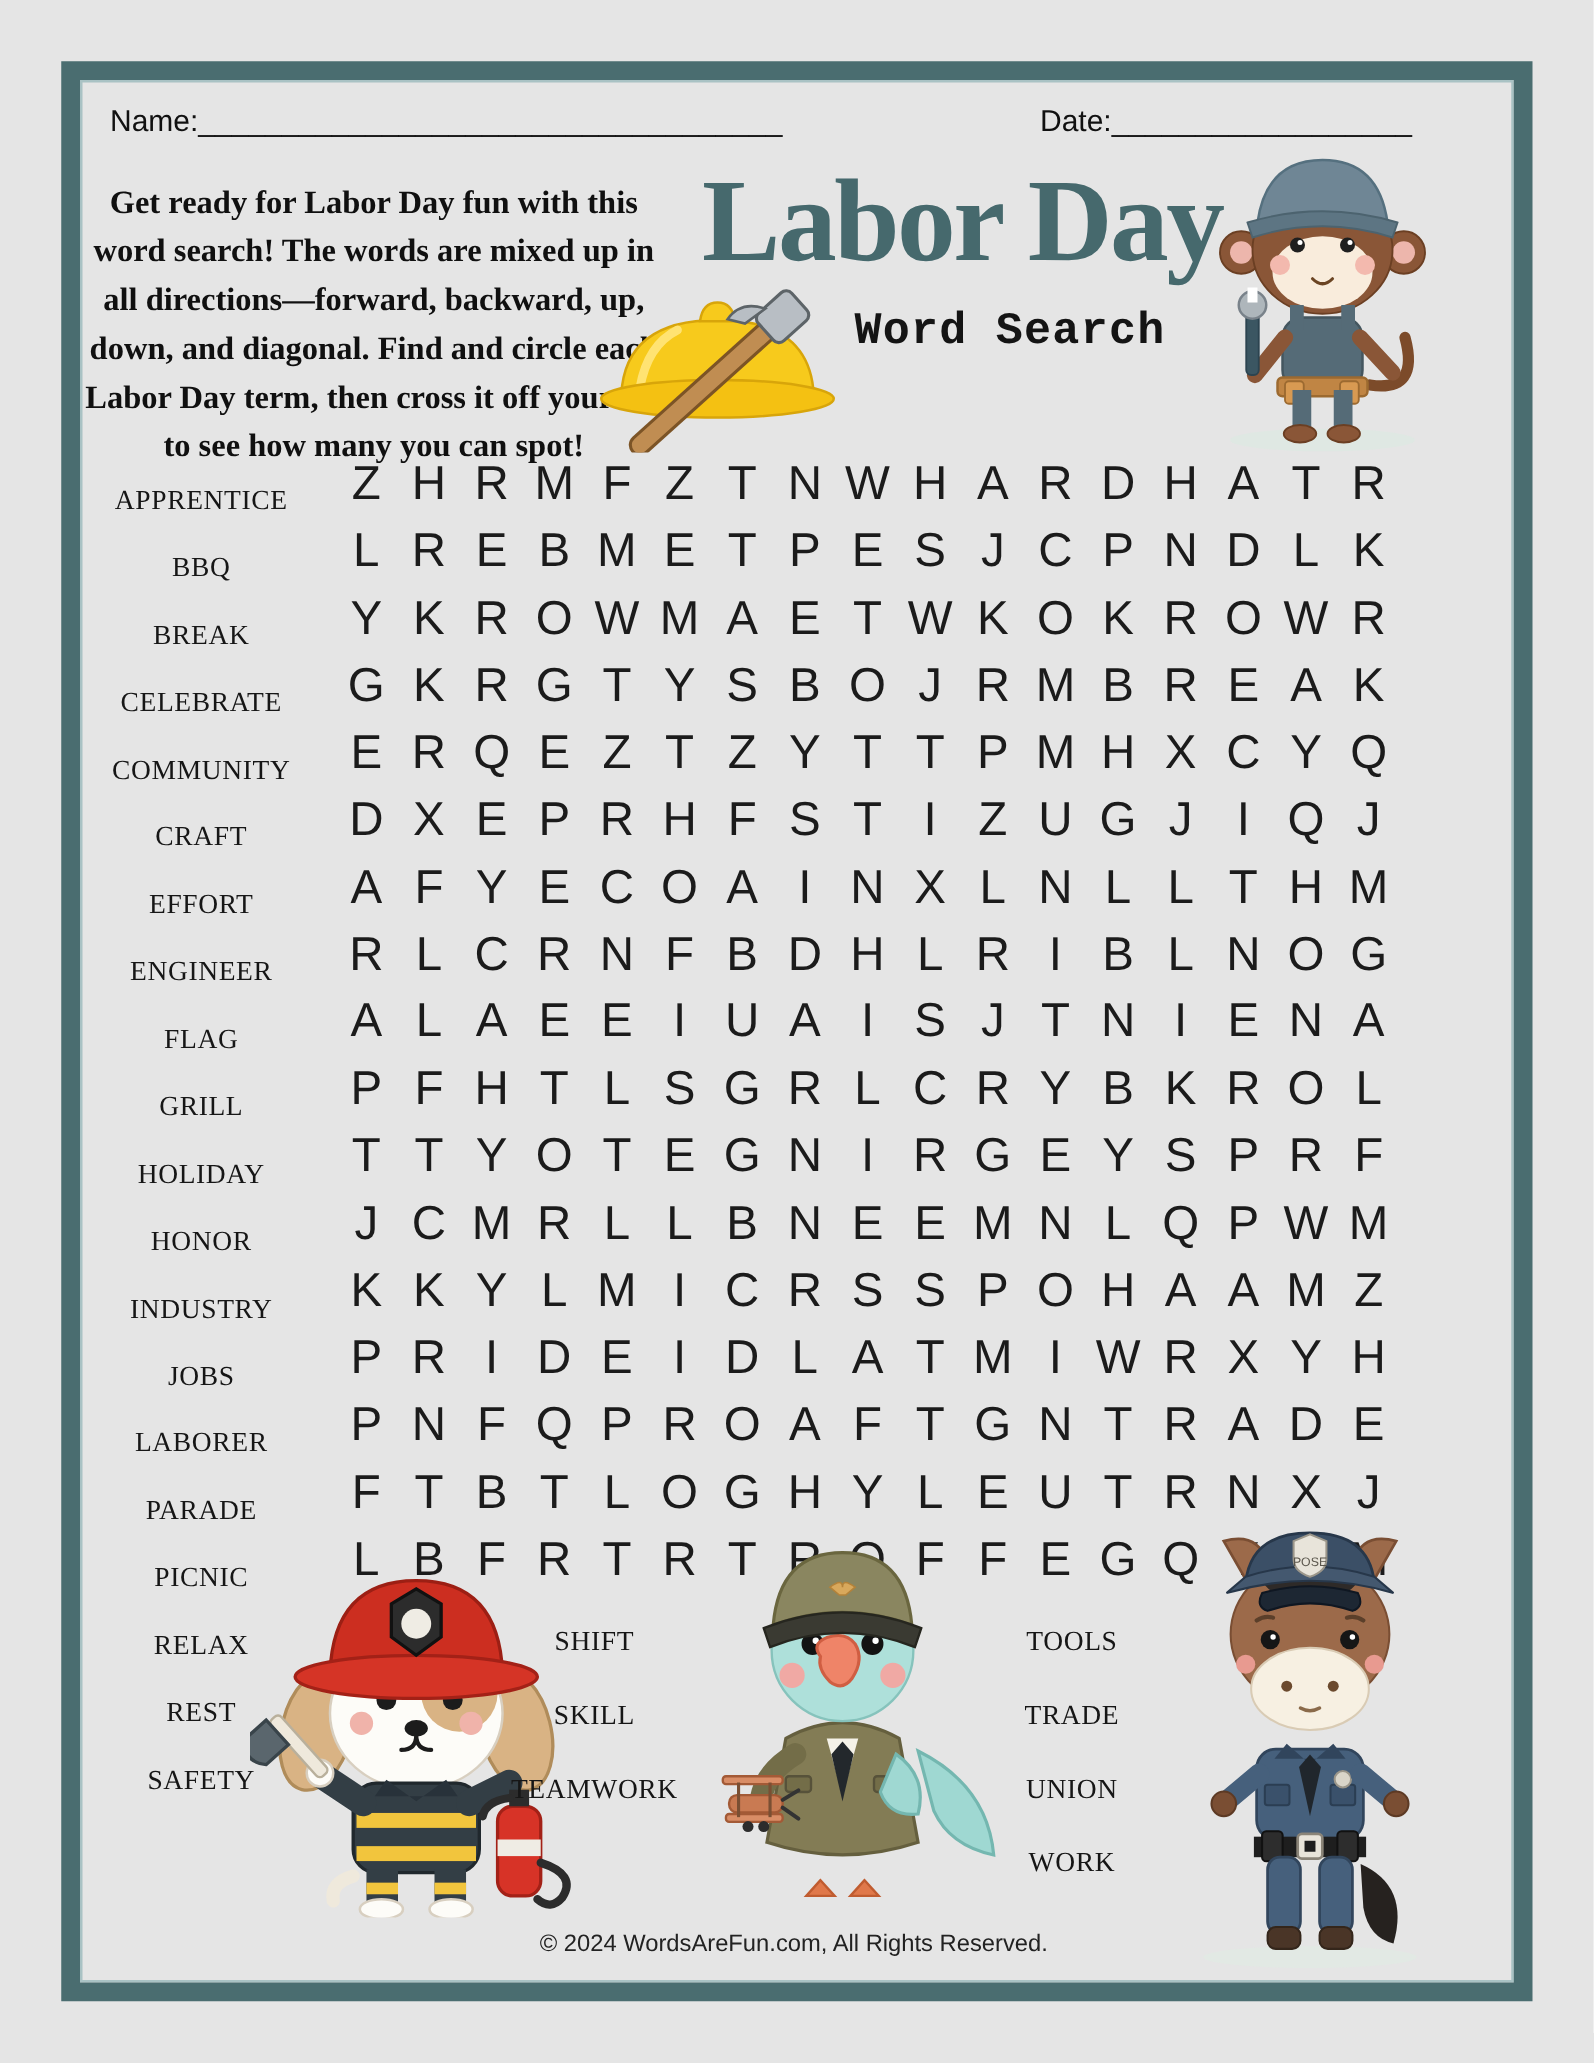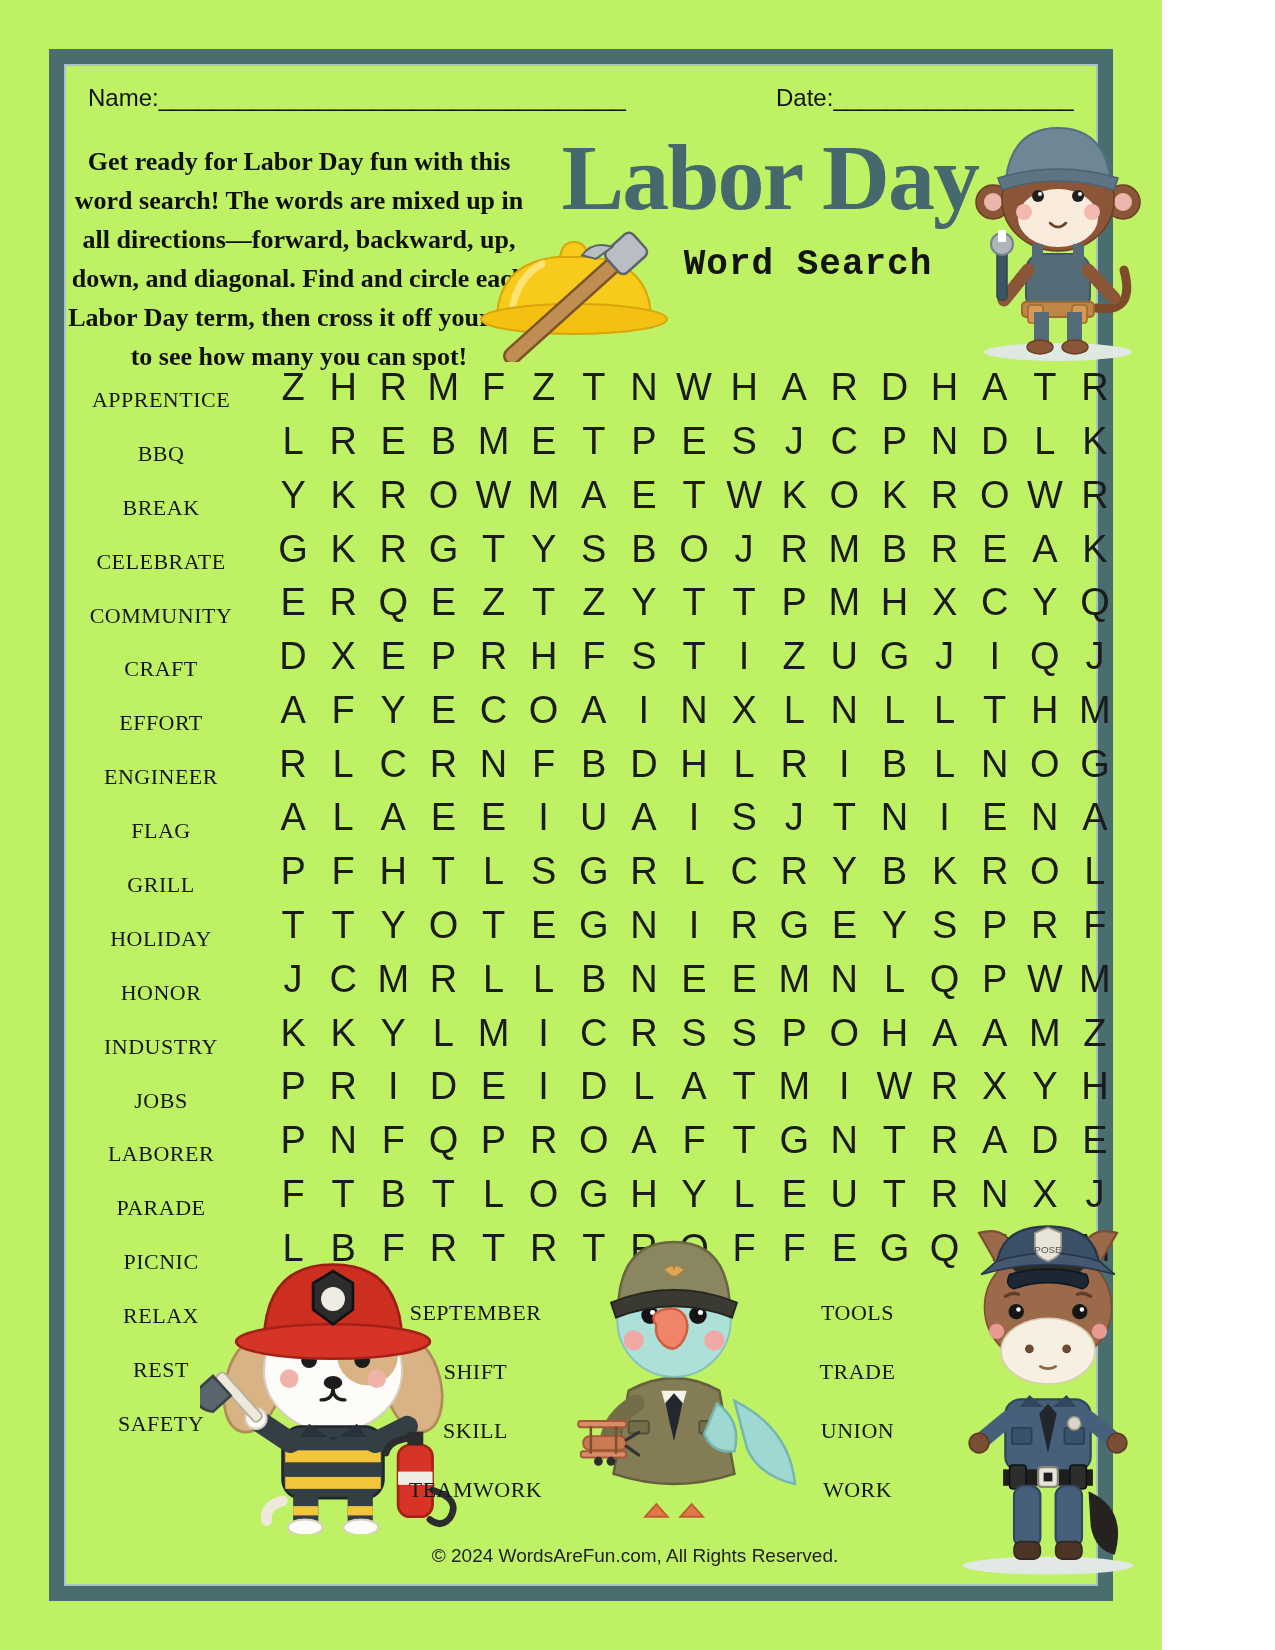--- a/index.html
+++ b/index.html
@@ -1,24 +1,24 @@
 <!DOCTYPE html>
 <html><head>
 <meta charset="utf-8">
 <style>
   html,body{margin:0;padding:0;background:#ffffff;}
-  #page{position:relative;width:1162px;height:1650px;background:#bef264;overflow:hidden;
+  #page{position:relative;width:1275px;height:1650px;background:#e5e5e5;overflow:hidden;
         font-family:"Liberation Sans",sans-serif;color:#1a1a1a;}
   .frame{position:absolute;left:49px;top:49px;right:49px;bottom:49px;
          border:15px solid #4a6d70;box-shadow:inset 0 0 0 2px #a9c2c4;pointer-events:none;}
 
   
   .hdr{position:absolute;top:84px;font-size:24px;color:#111;white-space:nowrap;}
   #name-row{left:88px;}
-  #date-row{left:776px;}
+  #date-row{left:832px;}
 
   
   .intro{position:absolute;left:58px;top:142px;width:482px;text-align:center;
          font-family:"Liberation Serif",serif;font-weight:bold;font-size:26px;
          line-height:39px;color:#101010;}
 
   
   .title-main{position:absolute;left:498px;top:128px;width:480px;text-align:right;
               font-family:"Liberation Serif",serif;font-weight:bold;font-size:94px;
               line-height:1.05;color:#46696d;letter-spacing:-2px;}
@@ -482,21 +482,20 @@
       <rect x="70" y="206" width="19" height="22" fill="#333e45"></rect>
       <rect x="111" y="206" width="19" height="22" fill="#333e45"></rect>
       <rect x="70" y="214" width="19" height="7" fill="#f2c53d"></rect>
       <rect x="111" y="214" width="19" height="7" fill="#f2c53d"></rect>
       <ellipse cx="79" cy="230" rx="13" ry="6" fill="#fdfcf8" stroke="#d8cfc0" stroke-width="1.5"></ellipse>
       <ellipse cx="121" cy="230" rx="13" ry="6" fill="#fdfcf8" stroke="#d8cfc0" stroke-width="1.5"></ellipse>
     </svg>
   </div>
 
   <div class="wlist" id="list-mid">
-      <div class="word-item">SEPTEMBER</div>
       <div class="word-item">SHIFT</div>
       <div class="word-item">SKILL</div>
       <div class="word-item">TEAMWORK</div>
     </div>
 
   <div class="il" id="il-parrot">
     <svg viewBox="0 0 200 260">
       <path d="M148 160 q44 22 48 66 q-28 -6 -38 -28 z" fill="#9fd8d2" stroke="#74b7b0" stroke-width="2"></path>
       <path d="M64 152 q36 -20 72 0 l12 66 q-48 16 -96 0 z" fill="#837c55" stroke="#655f3e" stroke-width="2"></path>
       <path d="M90 152 l10 36 10 -36 z" fill="#f5f2e8"></path>

